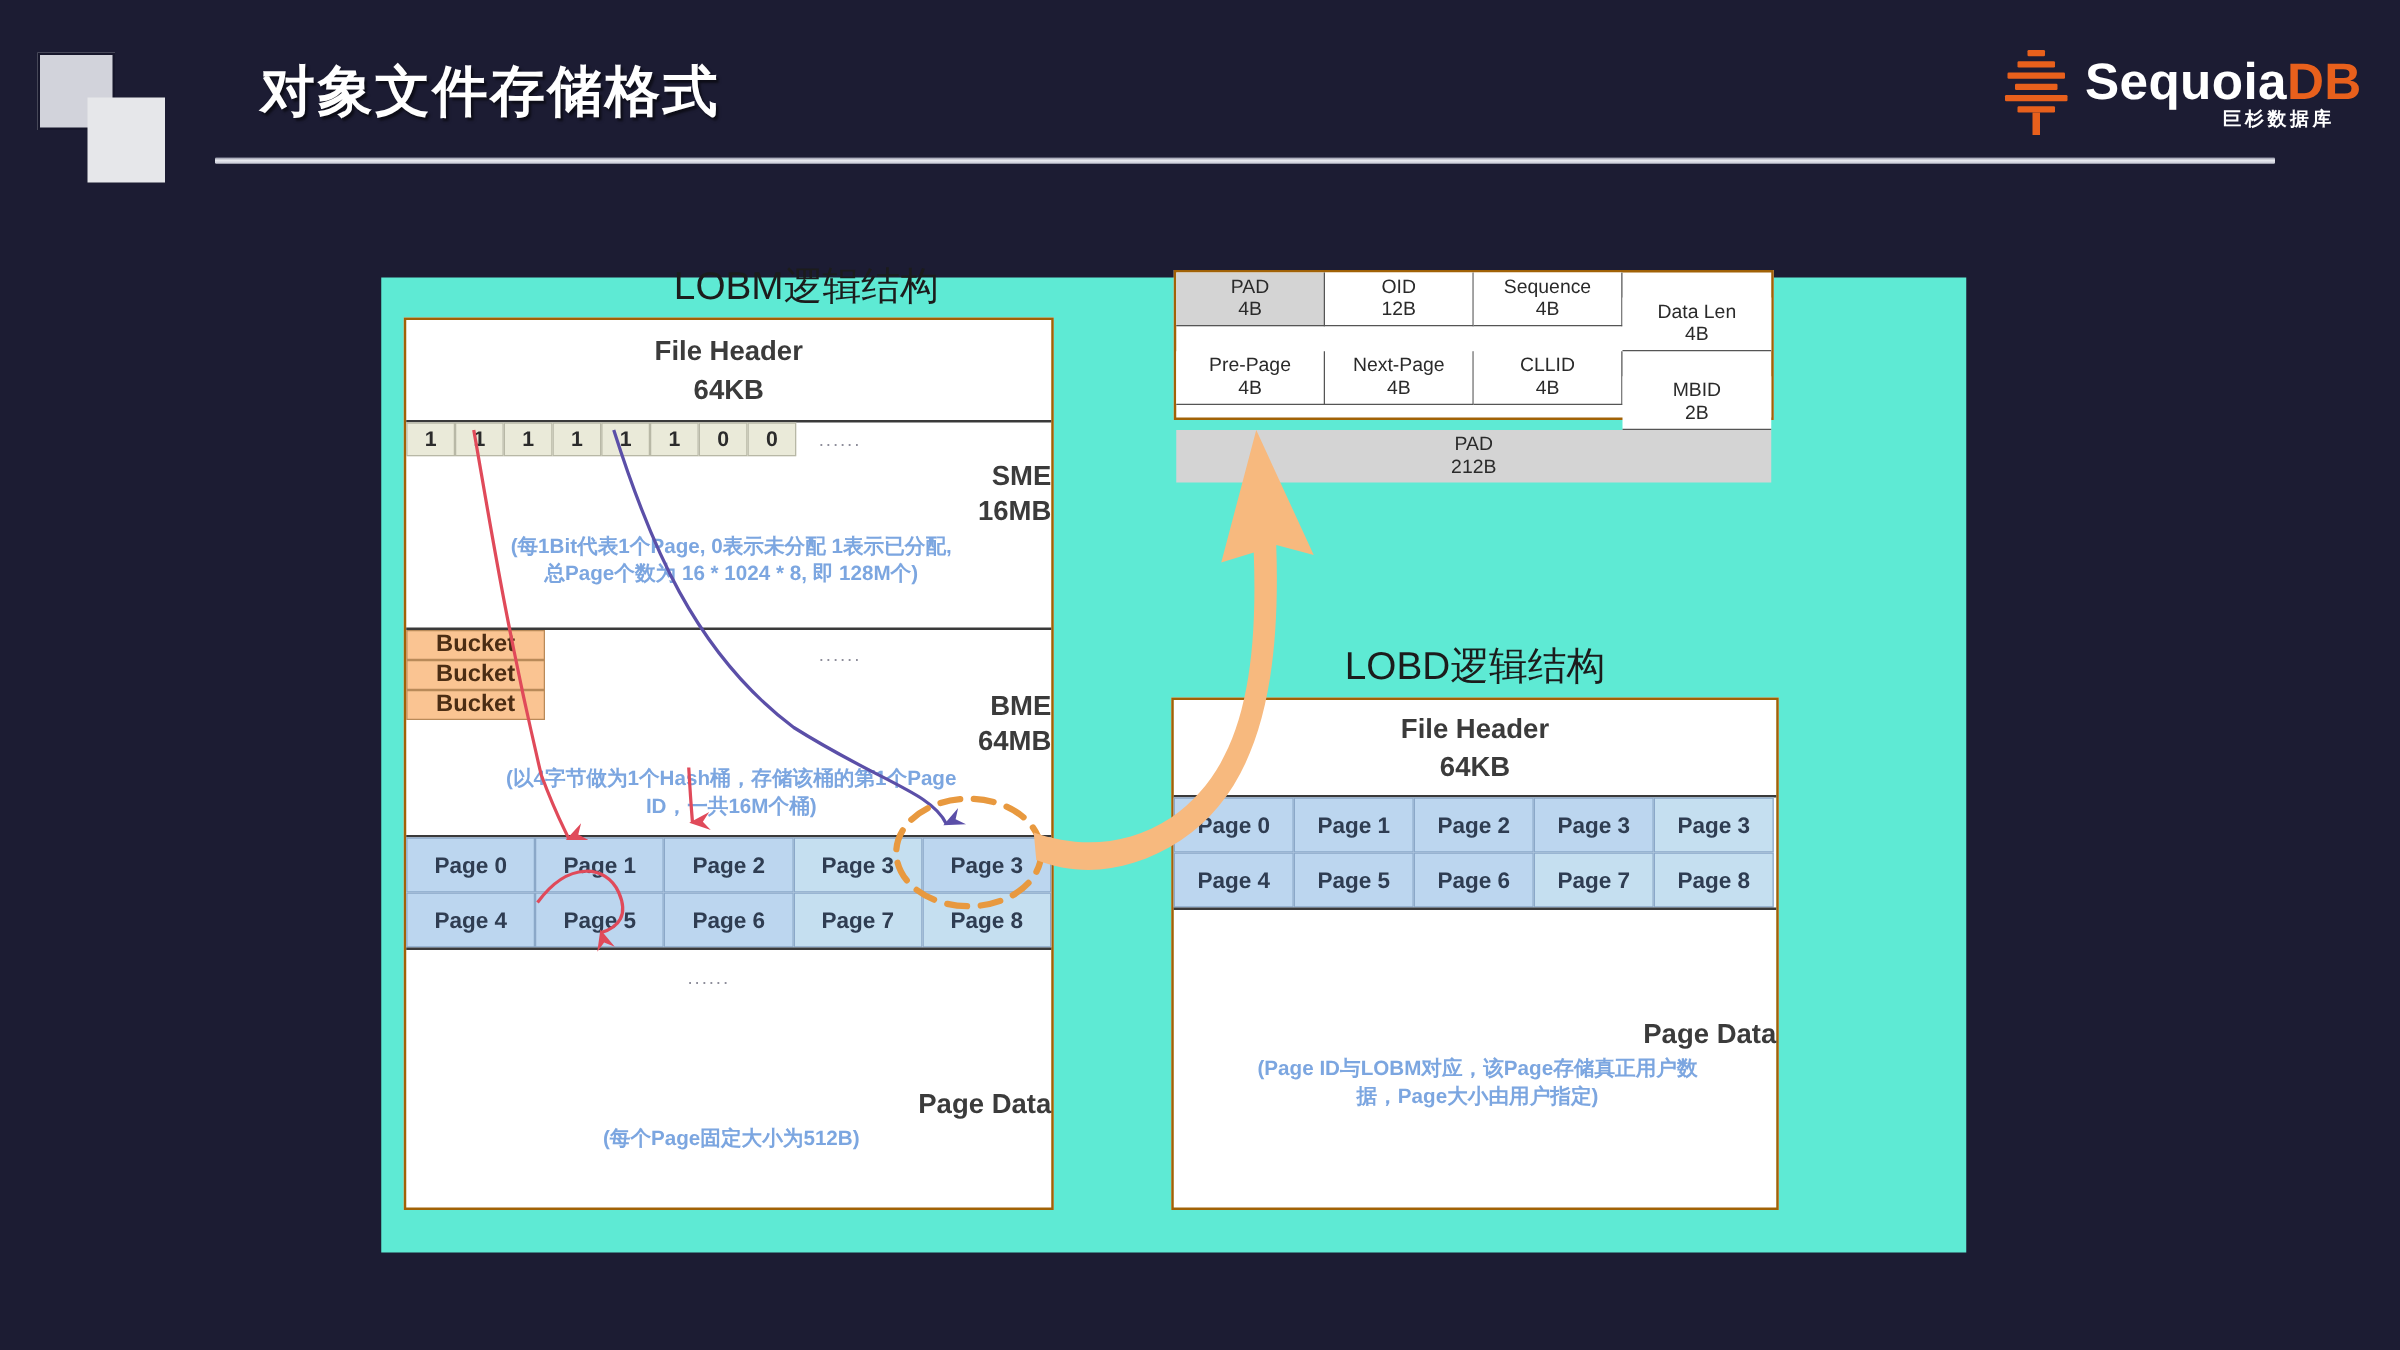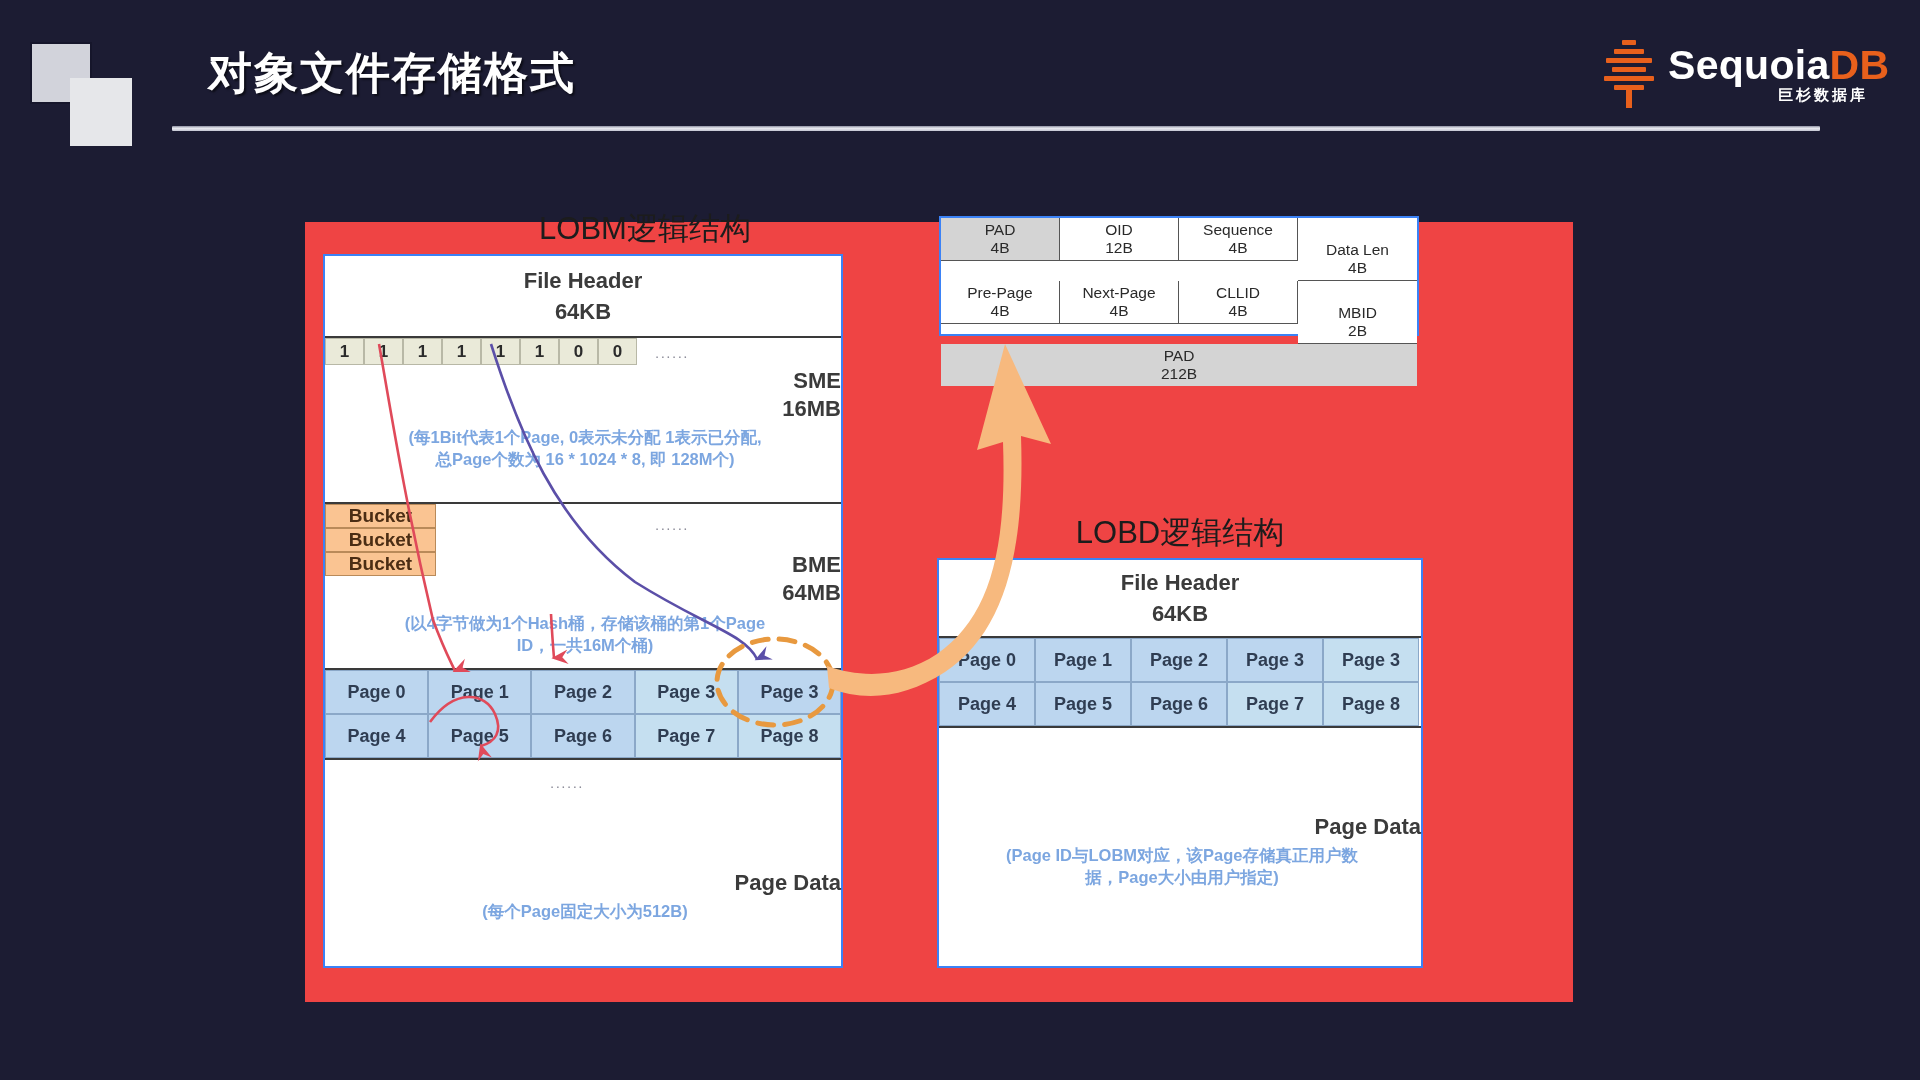--- a/index.html
+++ b/index.html
@@ -46,25 +46,25 @@
   #logo-sub {
     position:absolute; right:2px; top:52px;
     font-size:15px; font-weight:bold; color:#ffffff; letter-spacing:3px;
     white-space:nowrap;
   }
 
   
   #canvas {
     position:absolute; left:305px; top:222px;
     width:1268px; height:780px;
-    background:#ef4444;
-  }
-
-  
-  .bx { position:absolute; border:2px solid #3b82f6; background:#ffffff; }
+    background:#5eead4;
+  }
+
+  
+  .bx { position:absolute; border:2px solid #a16207; background:#ffffff; }
   .ttl {
     position:absolute; font-size:31px; color:#1c1c1c; white-space:nowrap;
     text-align:center; font-weight:normal;
   }
   .lbl-big { font-size:22px; font-weight:bold; color:#3b3b3b; text-align:right; }
   .lbl-note {
     font-size:16.5px; font-weight:bold; color:#7ca6e0; text-align:center;
     line-height:1.35; white-space:pre-line;
   }
   .dots {

